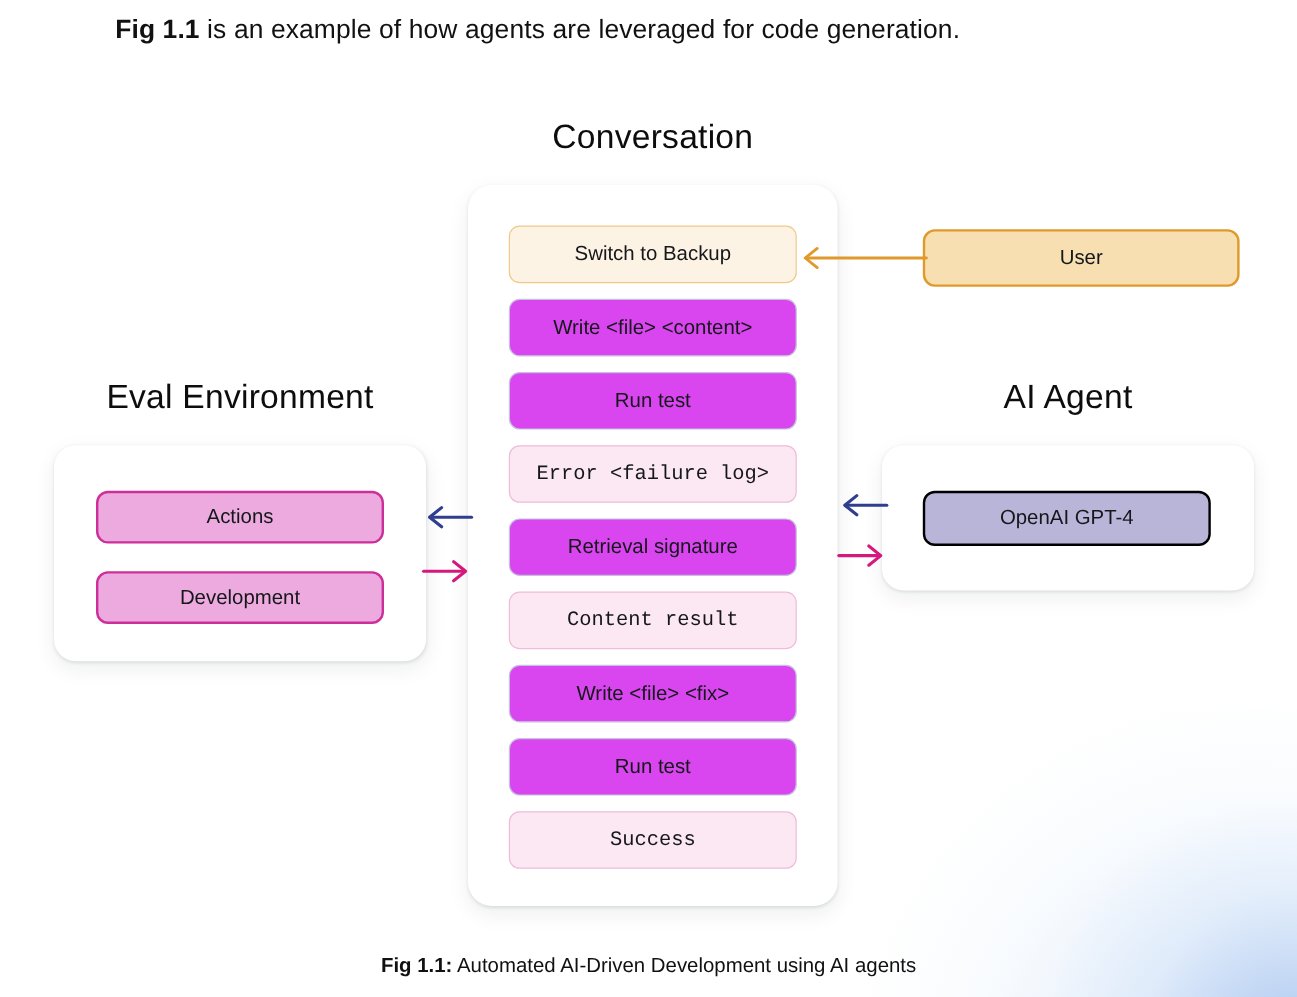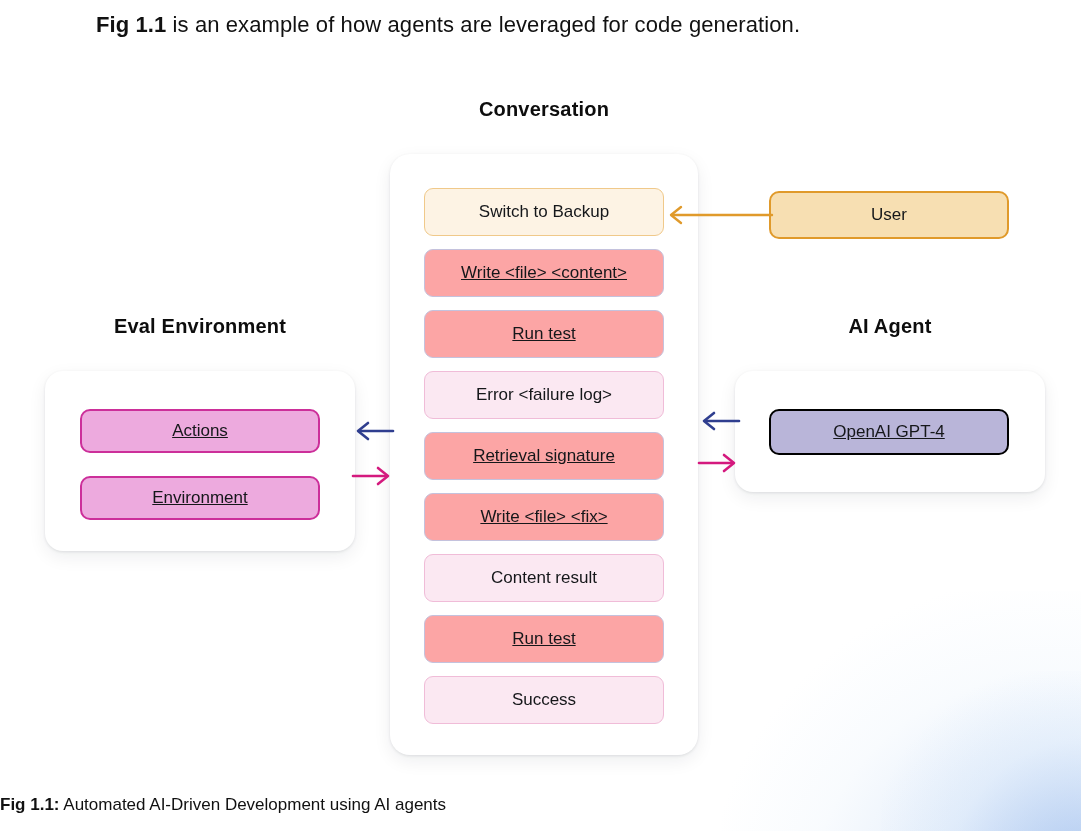--- a/index.html
+++ b/index.html
@@ -46,22 +46,22 @@
     font-size: 22px;
     color: #111111;
     letter-spacing: 0.1px;
     white-space: nowrap;
   }
   #intro .b { font-weight: 700; }
 
   
   .section-title {
     position: absolute;
-    font-size: 20px;
-    font-weight: 700;
+    font-size: 28px;
+    font-weight: 400;
     color: #0d0d0d;
     letter-spacing: 0.2px;
     text-align: center;
     white-space: nowrap;
   }
   #title-conversation { left: 390px; top: 98px; width: 308px; }
   #title-eval         { left: 45px;  top: 315px; width: 310px; }
   #title-agent        { left: 735px; top: 315px; width: 310px; }
 
   
@@ -101,34 +101,33 @@
     border: 1px solid transparent;
     display: flex;
     align-items: center;
     justify-content: center;
     font-size: 17px;
     color: #15171a;
     text-align: center;
     white-space: nowrap;
   }
   .msg.v-user   { background: #fdf3e4; border-color: #f0c98a; }
-  .msg.v-agent  { background: #fca5a5; border-color: #c4c2dd; text-decoration: underline; }
-  .msg.v-env    { background: #fbe8f2; border-color: #f0bcd8; }
+  .msg.v-agent  { background: #d946ef; border-color: #c4c2dd; }
+  .msg.v-env    { background: #fbe8f2; border-color: #f0bcd8; font-family: Liberation Mono, monospace; }
 
   
   .pill {
     box-sizing: border-box;
     position: absolute;
     display: flex;
     align-items: center;
     justify-content: center;
     font-size: 17px;
     color: #15171a;
     white-space: nowrap;
-    text-decoration: underline;
   }
   #pill-actions, #pill-repository {
     left: 80px;
     width: 240px;
     height: 44px;
     background: #edaade;
     border: 2px solid #cc2f9a;
     border-radius: 10px;
   }
   #pill-actions     { top: 409px; }
@@ -139,21 +138,21 @@
     width: 240px; height: 46px;
     background: #b9b5d9;
     border: 2px solid #000000;
     border-radius: 10px;
   }
 
   #box-user {
     box-sizing: border-box;
     position: absolute;
     left: 769px; top: 191px;
-    width: 240px; height: 48px;
+    width: 264px; height: 48px;
     background: #f7dfb2;
     border: 2px solid #e09a2b;
     border-radius: 10px;
     display: flex;
     align-items: center;
     justify-content: center;
     font-size: 17px;
     color: #15171a;
   }
 
@@ -161,20 +160,21 @@
   .arrow-svg { position: absolute; overflow: visible; pointer-events: none; }
   #arrow-user-to-conv { left: 664px; top: 200px; width: 110px; height: 30px; }
   #arrow-left-pair    { left: 352px; top: 418px; width: 42px; height: 70px; }
   #arrow-right-pair   { left: 698px; top: 408px; width: 42px; height: 70px; }
 
   
   #caption {
     position: absolute;
     left: 0; top: 795px;
     width: 1081px;
+    text-align: center;
     font-size: 17px;
     color: #111111;
     white-space: nowrap;
   }
   #caption .b { font-weight: 700; }
 </style>
 </head>
 <body>
 
 <div id="page">
@@ -193,28 +193,28 @@
   <div class="card" id="card-conversation"></div>
   <div class="card" id="card-eval"></div>
   <div class="card" id="card-agent"></div>
 
   <div id="conv-list">
       <div class="msg v-user">Switch to Backup</div>
       <div class="msg v-agent">Write &lt;file&gt; &lt;content&gt;</div>
       <div class="msg v-agent">Run test</div>
       <div class="msg v-env">Error &lt;failure log&gt;</div>
       <div class="msg v-agent">Retrieval signature</div>
+      <div class="msg v-env">Content result</div>
       <div class="msg v-agent">Write &lt;file&gt; &lt;fix&gt;</div>
-      <div class="msg v-env">Content result</div>
       <div class="msg v-agent">Run test</div>
       <div class="msg v-env">Success</div>
     </div>
 
   <div class="pill" id="pill-actions">Actions</div>
-  <div class="pill" id="pill-repository">Environment</div>
+  <div class="pill" id="pill-repository">Development</div>
 
   <div class="pill" id="pill-gpt">OpenAI GPT-4</div>
 
   <div id="box-user">User</div>
 
   <svg class="arrow-svg" id="arrow-user-to-conv" viewBox="0 0 110 30">
     <g stroke="#e09a2b" stroke-width="2.4" fill="none" stroke-linecap="round" stroke-linejoin="round">
       <line x1="108" y1="15" x2="8" y2="15"></line>
       <polyline points="17,7 7,15 17,23"></polyline>
     </g>

